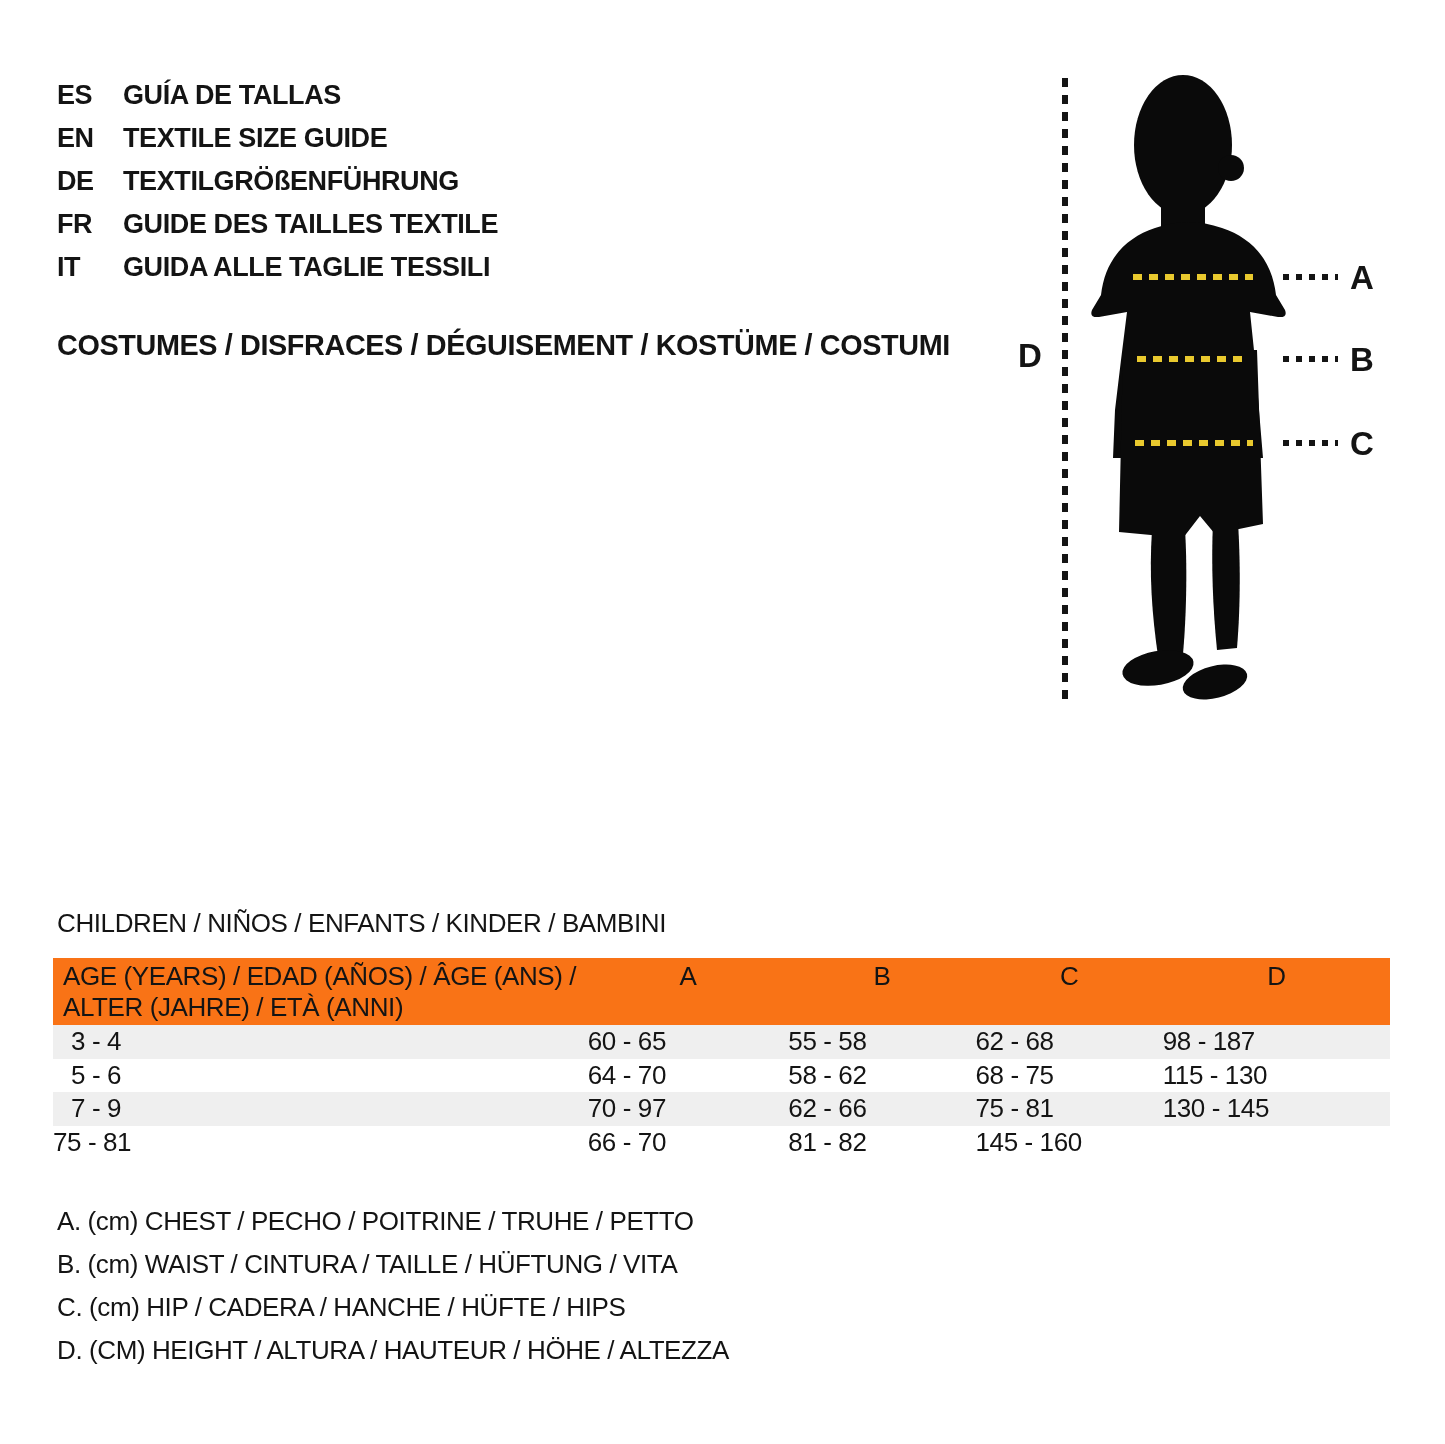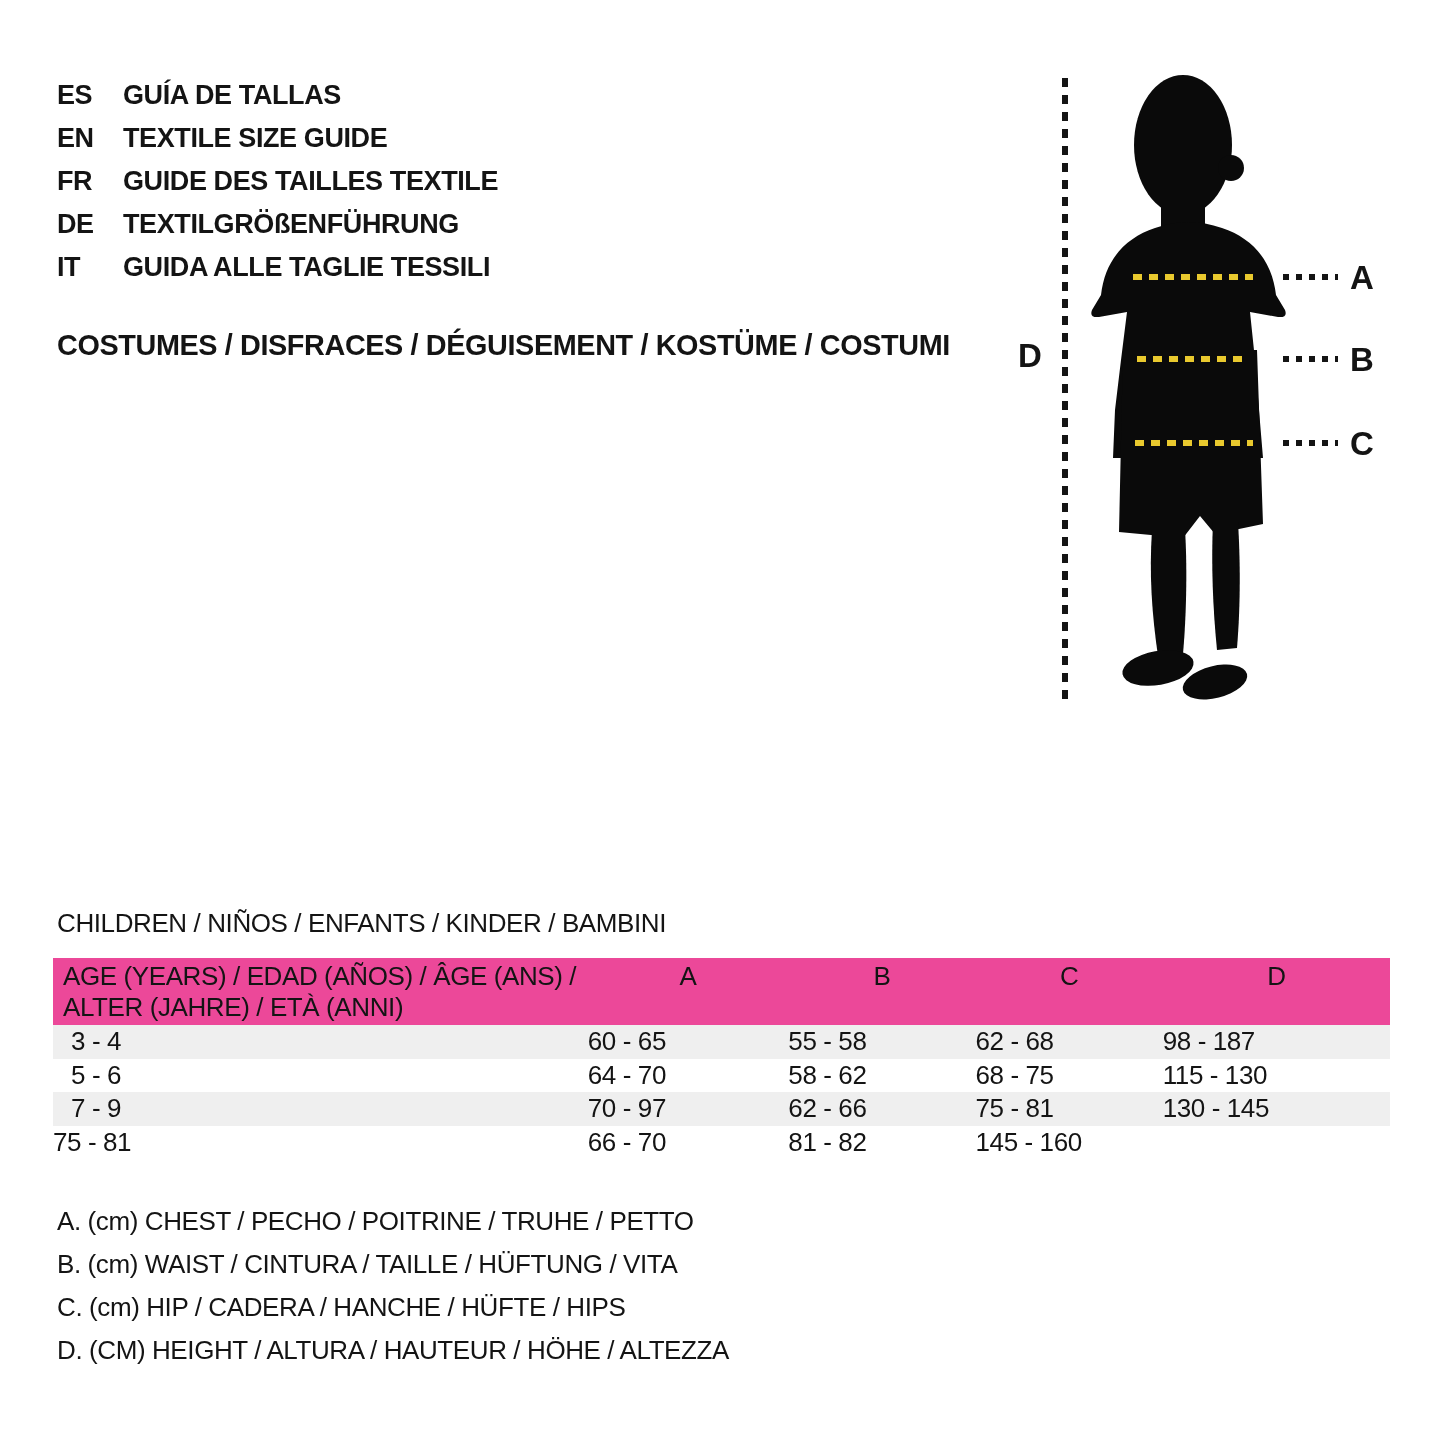--- a/index.html
+++ b/index.html
@@ -21,21 +21,21 @@
            transform:scaleX(0.96);transform-origin:left center;}
 
   
   .diagram{left:1000px;top:55px;width:445px;height:675px;}
   .diagram text{font-family:"Liberation Sans", sans-serif;font-weight:bold;font-size:33px;fill:#141414;}
 
   
   .section-title{left:57px;top:908px;font-size:26px;line-height:30px;white-space:nowrap;}
   .size-table{left:53px;top:958px;width:1337px;font-size:26px;}
   .tbl-header{
-    background:#ec4899;height:67px;display:grid;
+    background:#f97316;height:67px;display:grid;
     grid-template-columns:40% 15% 14% 14% 17%;align-items:start;
   }
   .tbl-header .age-head{padding:3px 0 0 10px;line-height:31px;}
   .tbl-header .col-head{text-align:center;padding-top:3px;line-height:31px;}
   .tbl-row{
     height:33.5px;display:grid;grid-template-columns:40% 15% 14% 14% 17%;
     align-items:center;
   }
   .tbl-row:nth-child(odd){background:#ffffff;}
   .tbl-row:nth-child(even){background:#efefef;}
@@ -52,26 +52,26 @@
 <div class="abs lang-block">
   <div class="lang-row">
     <span class="lang-code">ES</span>
     <span class="lang-label">GUÍA DE TALLAS</span>
   </div>
   <div class="lang-row">
     <span class="lang-code">EN</span>
     <span class="lang-label">TEXTILE SIZE GUIDE</span>
   </div>
   <div class="lang-row">
+    <span class="lang-code">DE</span>
+    <span class="lang-label">TEXTILGRÖßENFÜHRUNG</span>
+  </div>
+  <div class="lang-row">
     <span class="lang-code">FR</span>
     <span class="lang-label">GUIDE DES TAILLES TEXTILE</span>
-  </div>
-  <div class="lang-row">
-    <span class="lang-code">DE</span>
-    <span class="lang-label">TEXTILGRÖßENFÜHRUNG</span>
   </div>
   <div class="lang-row">
     <span class="lang-code">IT</span>
     <span class="lang-label">GUIDA ALLE TAGLIE TESSILI</span>
   </div>
 </div>
 
 <div class="abs heading">COSTUMES / DISFRACES / DÉGUISEMENT / KOSTÜME / COSTUMI</div>
 
 <svg class="abs diagram" viewBox="0 0 445 675" xmlns="http://www.w3.org/2000/svg">

